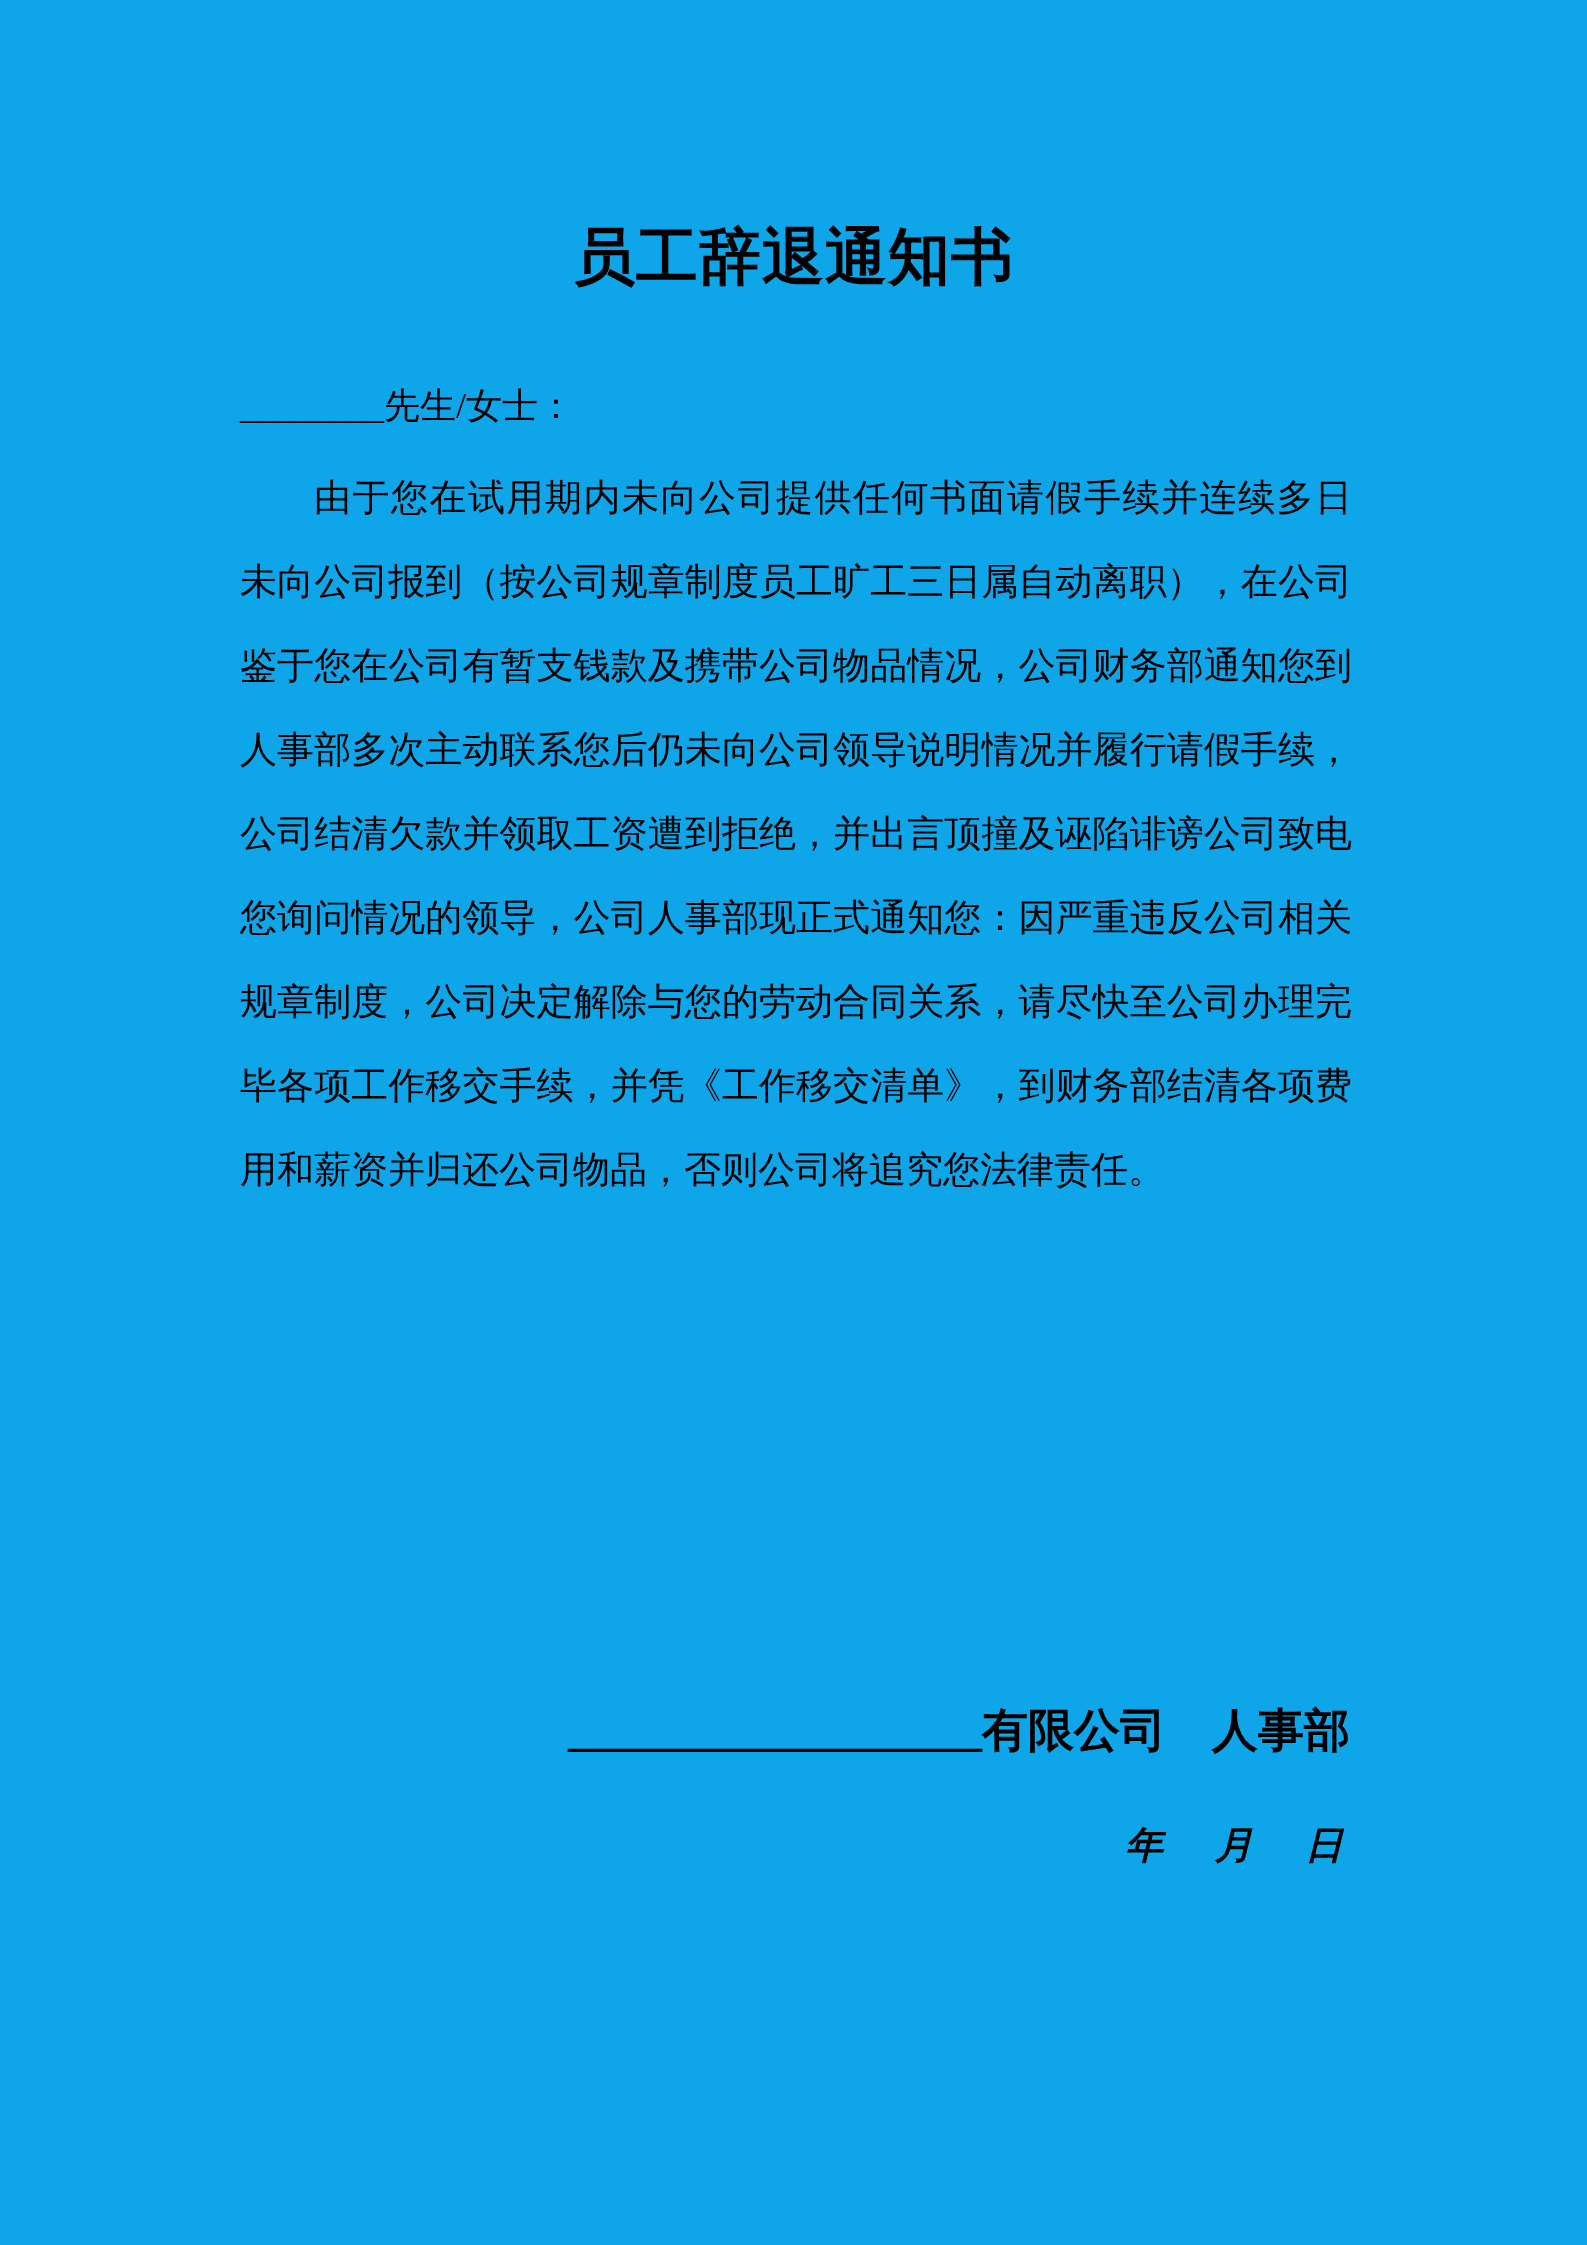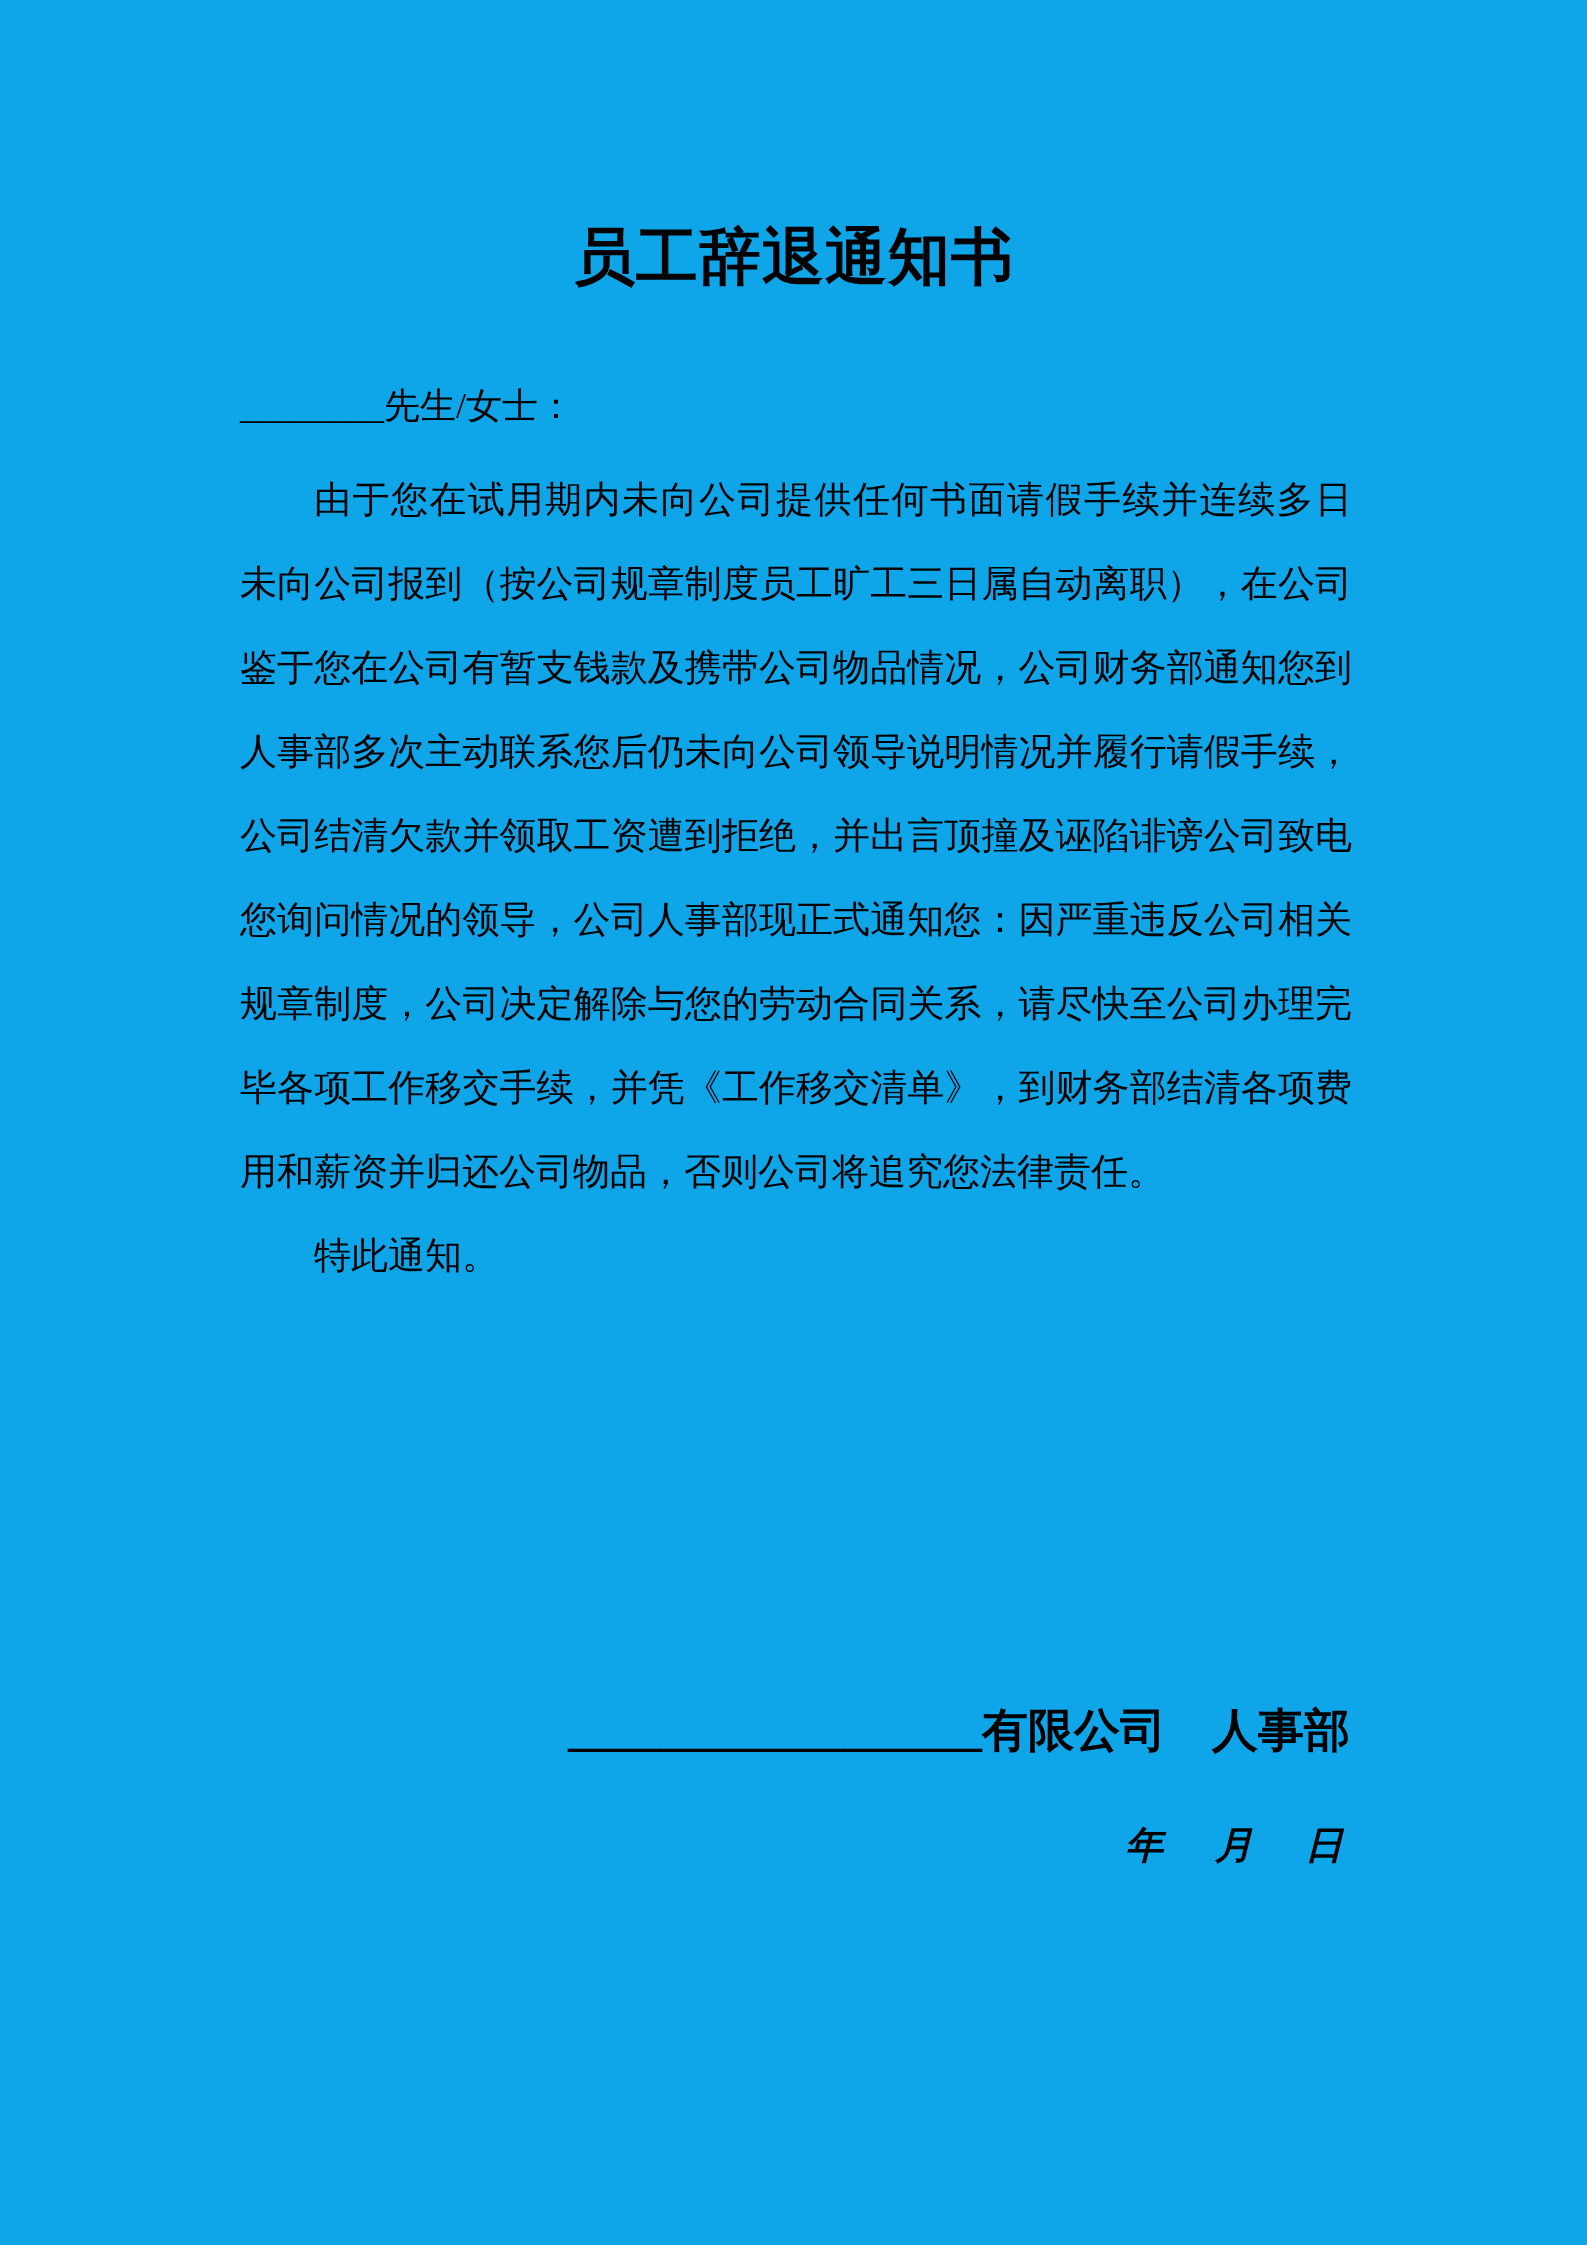--- a/index.html
+++ b/index.html
@@ -35,20 +35,21 @@
     font-size: 36px;
     line-height: 50px;
     white-space: pre;
   }
   .para {
     position: absolute;
     left: 240px;
     top: 458px;
     width: 1112px;
     font-size: 37px;
+    font-family: Liberation Mono, monospace;
   }
   .pline {
     height: 84px;
     line-height: 84px;
     text-align: justify;
     text-align-last: justify;
     word-break: keep-all;
     white-space: nowrap;
   }
   .pline.indent {
@@ -101,19 +102,18 @@
     <div class="pline">未向公司报到（按公司规章制度员工旷工三日属自动离职），在公司</div>
     <div class="pline">鉴于您在公司有暂支钱款及携带公司物品情况，公司财务部通知您到</div>
     <div class="pline">人事部多次主动联系您后仍未向公司领导说明情况并履行请假手续，</div>
     <div class="pline">公司结清欠款并领取工资遭到拒绝，并出言顶撞及诬陷诽谤公司致电</div>
     <div class="pline">您询问情况的领导，公司人事部现正式通知您：因严重违反公司相关</div>
     <div class="pline">规章制度，公司决定解除与您的劳动合同关系，请尽快至公司办理完</div>
     <div class="pline">毕各项工作移交手续，并凭《工作移交清单》，到财务部结清各项费</div>
     <div class="pline lastline">用和薪资并归还公司物品，否则公司将追究您法律责任。</div>
   </div>
 
-  <div class="closing">特此通知。</div>
 
   <div class="sig-company"><span>__________________</span><span>有限公司　人事部</span></div>
 
   <div class="sig-date">年　月　日</div>
 
 </div>
 
 </body></html>

